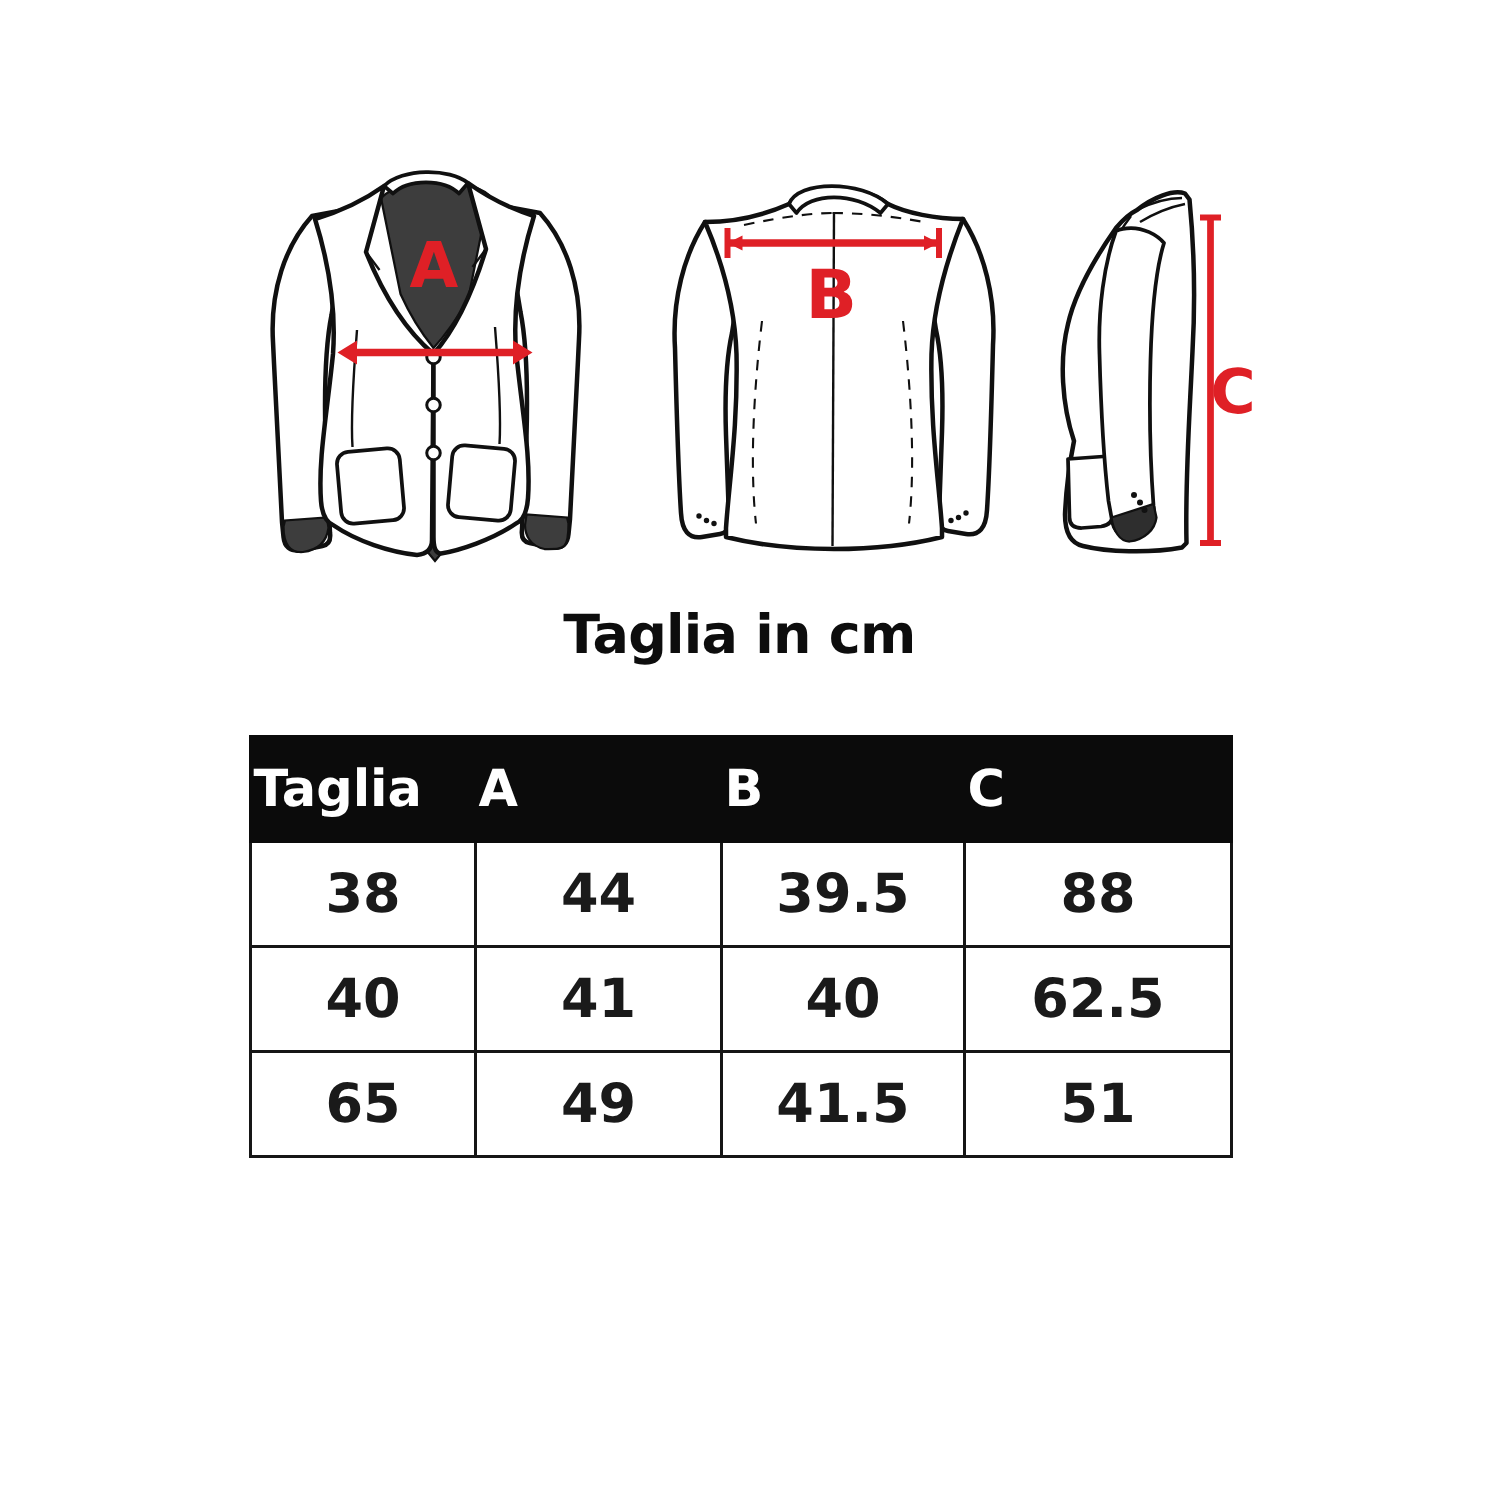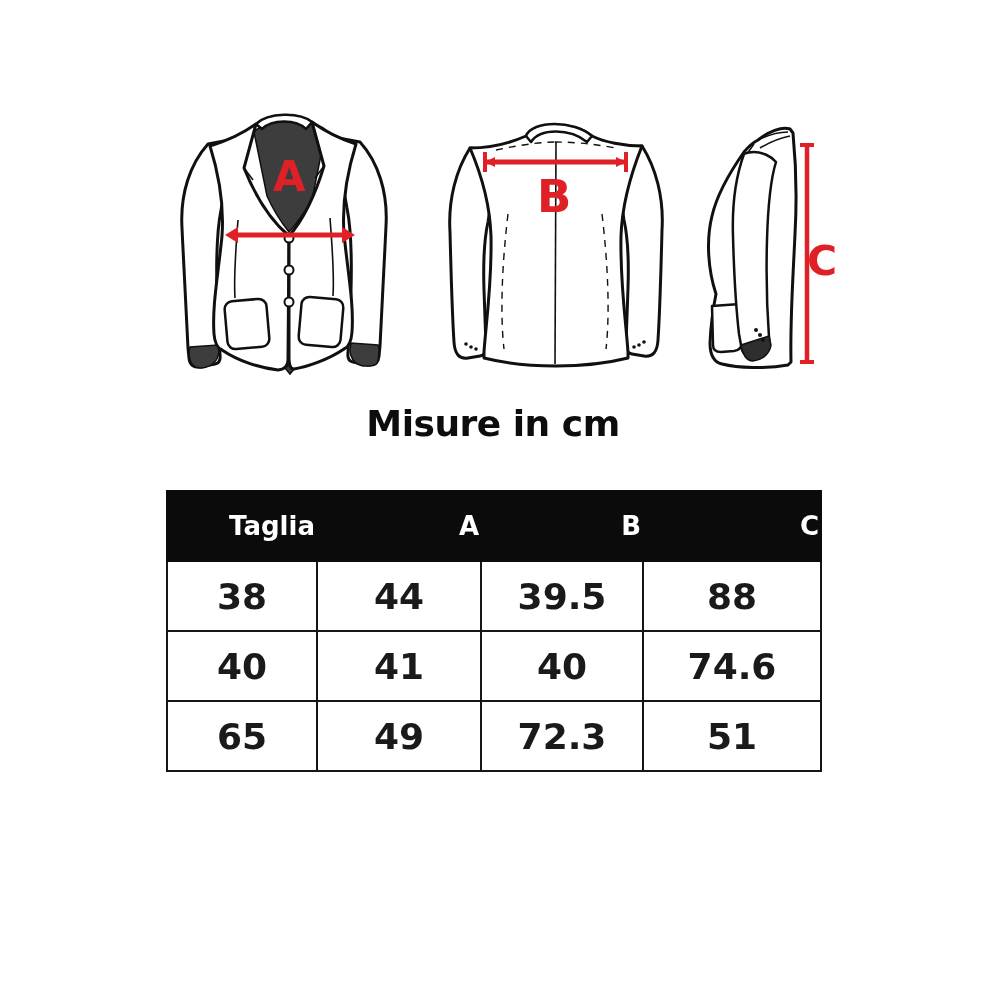--- a/index.html
+++ b/index.html
@@ -17,22 +17,22 @@
   .label-c{left:807px;top:241px;font-size:41px;}
   .page-title{
     position:absolute;left:166px;top:403px;width:654px;text-align:center;
     font-size:36px;font-weight:800;color:#0d0d0d;letter-spacing:-0.5px;
   }
   .size-table{
     position:absolute;left:166px;top:490px;width:654px;
     border-collapse:collapse;table-layout:fixed;
   }
   .size-table th{
-    background:#0b0b0b;color:#ffffff;height:66px;font-size:26px;font-weight:700;
-    border:2px solid #0b0b0b;text-align:right;vertical-align:middle;
+    background:#0b0b0b;color:#ffffff;height:66px;font-size:34px;font-weight:700;
+    border:2px solid #0b0b0b;text-align:left;vertical-align:middle;
   }
   .size-table td{
     background:#ffffff;color:#1a1a1a;height:66px;font-size:36px;font-weight:700;
     border:2px solid #161616;text-align:center;vertical-align:middle;
   }
   svg .outline{fill:#ffffff;stroke:#101010;stroke-width:3;stroke-linejoin:round;}
   svg .thin{fill:none;stroke:#101010;stroke-width:1.6;}
   svg .dash{fill:none;stroke:#101010;stroke-width:1.4;stroke-dasharray:7 6;}
   svg .dark{fill:#3d3d3d;stroke:#101010;stroke-width:1.5;}
   svg .red{stroke:#df2026;fill:none;}
@@ -139,21 +139,21 @@
       <line class="red" x1="107" y1="21" x2="107" y2="238" stroke-width="4.5"></line>
       <line class="red" x1="100" y1="21" x2="114" y2="21" stroke-width="4"></line>
       <line class="red" x1="100" y1="238" x2="114" y2="238" stroke-width="4"></line>
     </g>
   </svg>
 
   <span class="measure-label label-a">A</span>
   <span class="measure-label label-b">B</span>
   <span class="measure-label label-c">C</span>
 
-  <div class="page-title">Misure in cm</div>
+  <div class="page-title">Taglia in cm</div>
 
   <table class="size-table">
     <colgroup>
       <col style="width:150px">
         <col style="width:164px">
         <col style="width:162px">
         <col style="width:178px">
     </colgroup>
     <thead>
       <tr>
@@ -167,24 +167,24 @@
       <tr>
         <td>38</td>
         <td>44</td>
         <td>39.5</td>
         <td>88</td>
       </tr>
       <tr>
         <td>40</td>
         <td>41</td>
         <td>40</td>
-        <td>74.6</td>
+        <td>62.5</td>
       </tr>
       <tr>
         <td>65</td>
         <td>49</td>
-        <td>72.3</td>
+        <td>41.5</td>
         <td>51</td>
       </tr>
     </tbody>
   </table>
 
 </div>
 
 </body></html>

